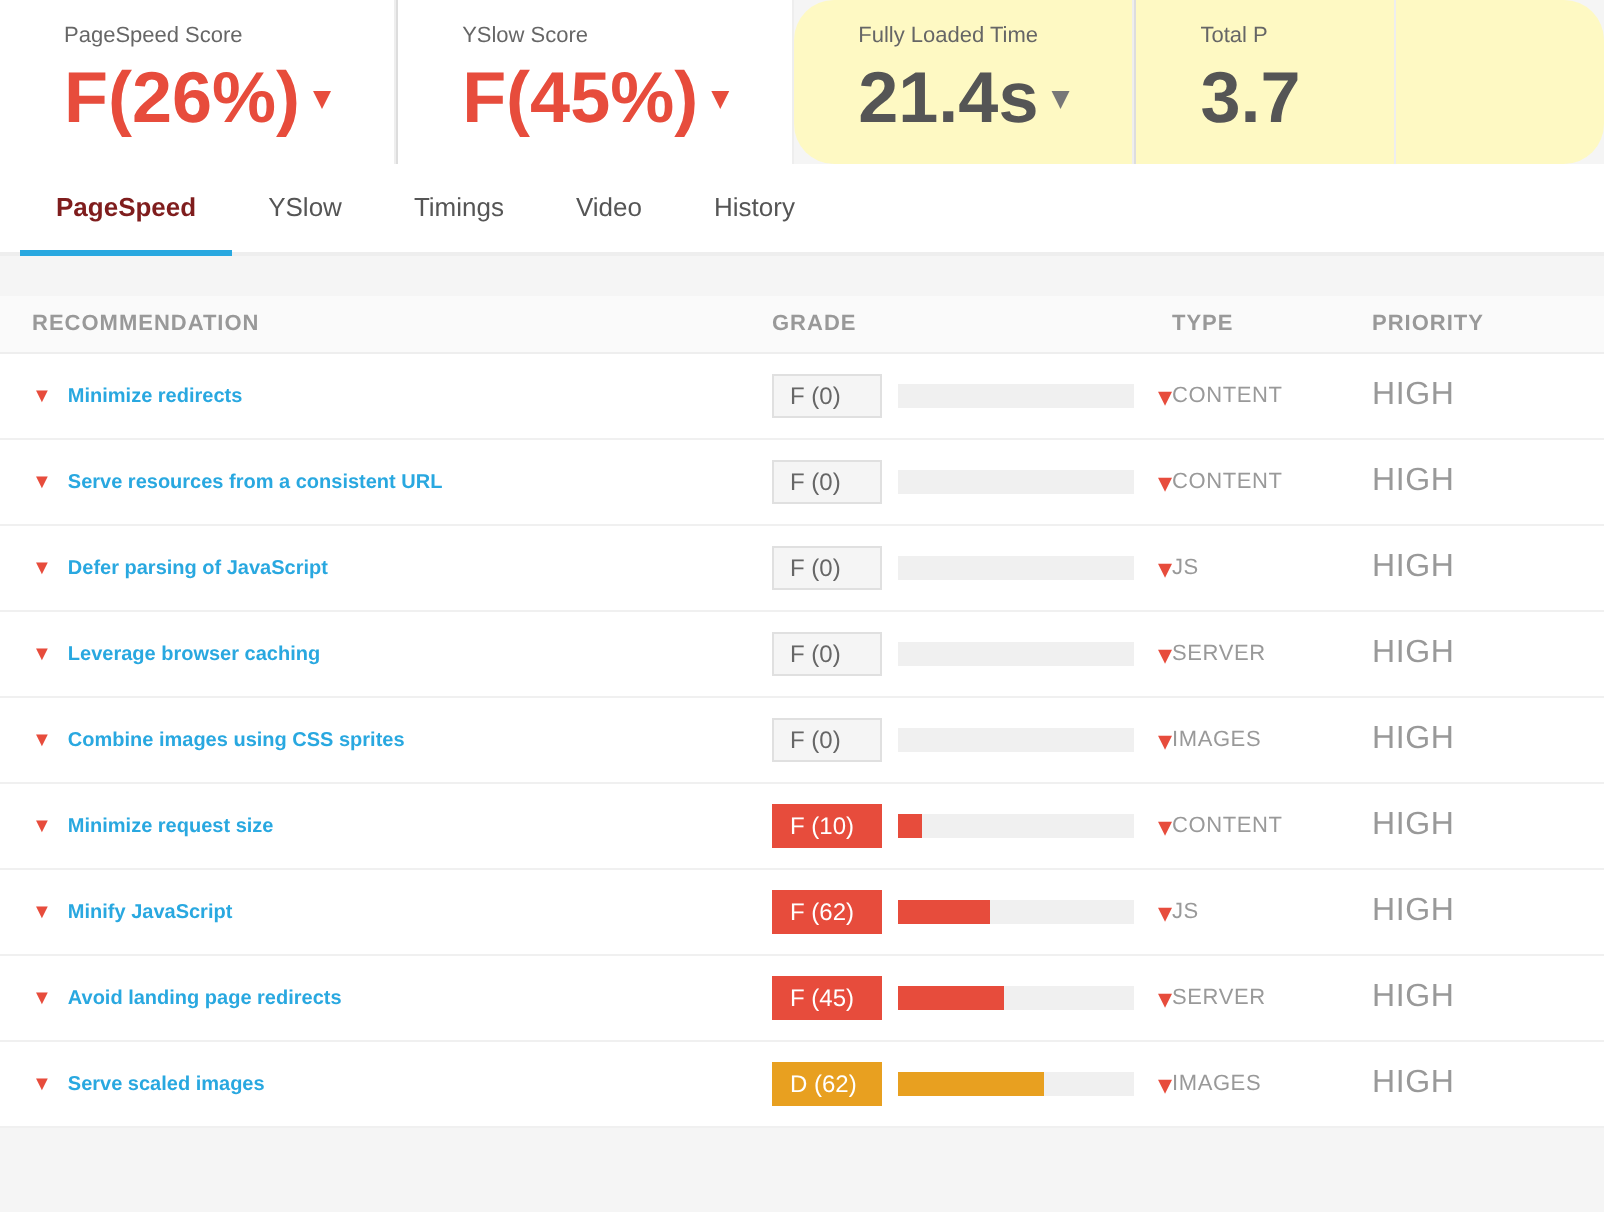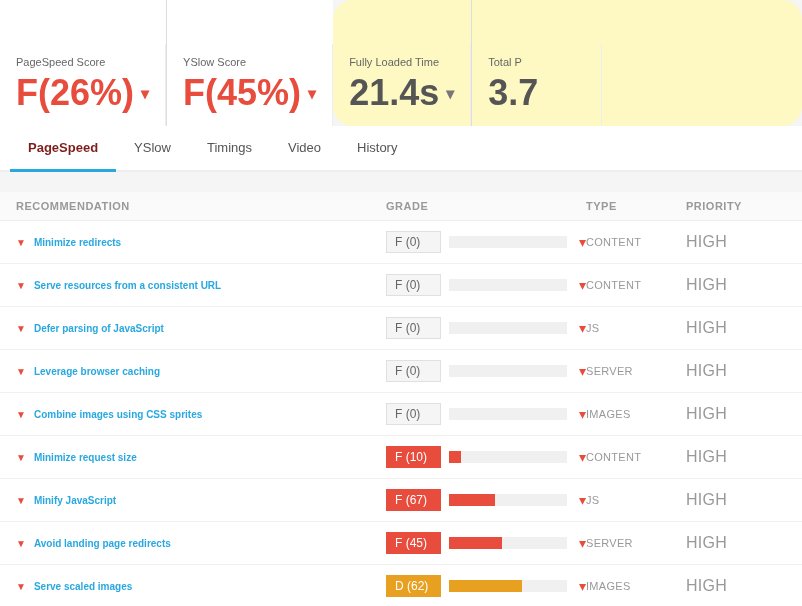--- a/index.html
+++ b/index.html
@@ -1,21 +1,20 @@
 <!DOCTYPE html>
 <html><head>
   <meta charset="utf-8">
   <style>
     * { box-sizing: border-box; margin: 0; padding: 0; }
     body { font-family: Arial, sans-serif; background: #f5f5f5; font-size: 13px; color: #333; }
     .metric-card {
-      padding: 12px 16px;
+      padding: 12px 32px;
       min-width: 130px;
       border-right: 1px solid #eee;
-      margin-top: 44px;
     }
     .metric-label {
       font-size: 11px;
       color: #666;
       margin-bottom: 4px;
     }
     .metric-value {
       font-size: 36px;
       font-weight: bold;
       color: #e74c3c;
@@ -312,21 +311,21 @@
     </div>
     <div class="col-type-cell">CONTENT</div>
     <div class="col-priority-cell">HIGH</div>
   </div>
       <div class="table-row">
     <div class="col-recommendation" style="display:flex;align-items:center;">
       <span class="row-toggle">▼</span>
       <span class="row-label">Minify JavaScript</span>
     </div>
     <div class="grade-bar-container">
-      <span class="grade-text red-bg">F (67)</span>
+      <span class="grade-text red-bg">F (62)</span>
       <div class="grade-bar-track">
         <div class="grade-bar-fill " style="width:39%;"></div>
       </div>
       <span class="chevron-down-icon">▾</span>
     </div>
     <div class="col-type-cell">JS</div>
     <div class="col-priority-cell">HIGH</div>
   </div>
       <div class="table-row">
     <div class="col-recommendation" style="display:flex;align-items:center;">

